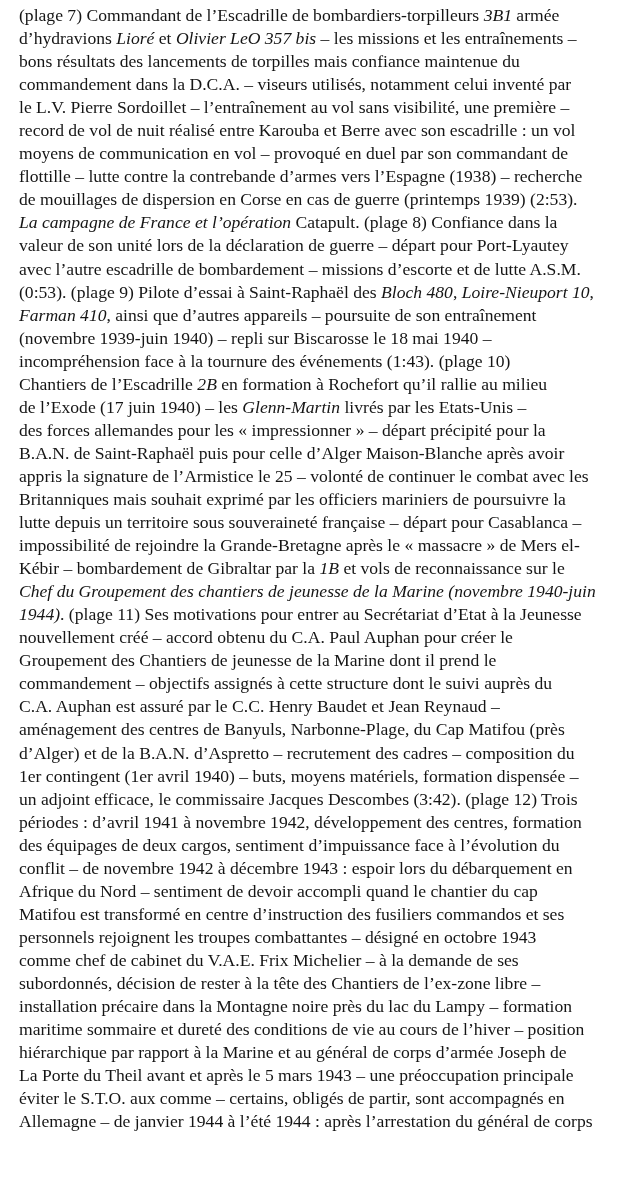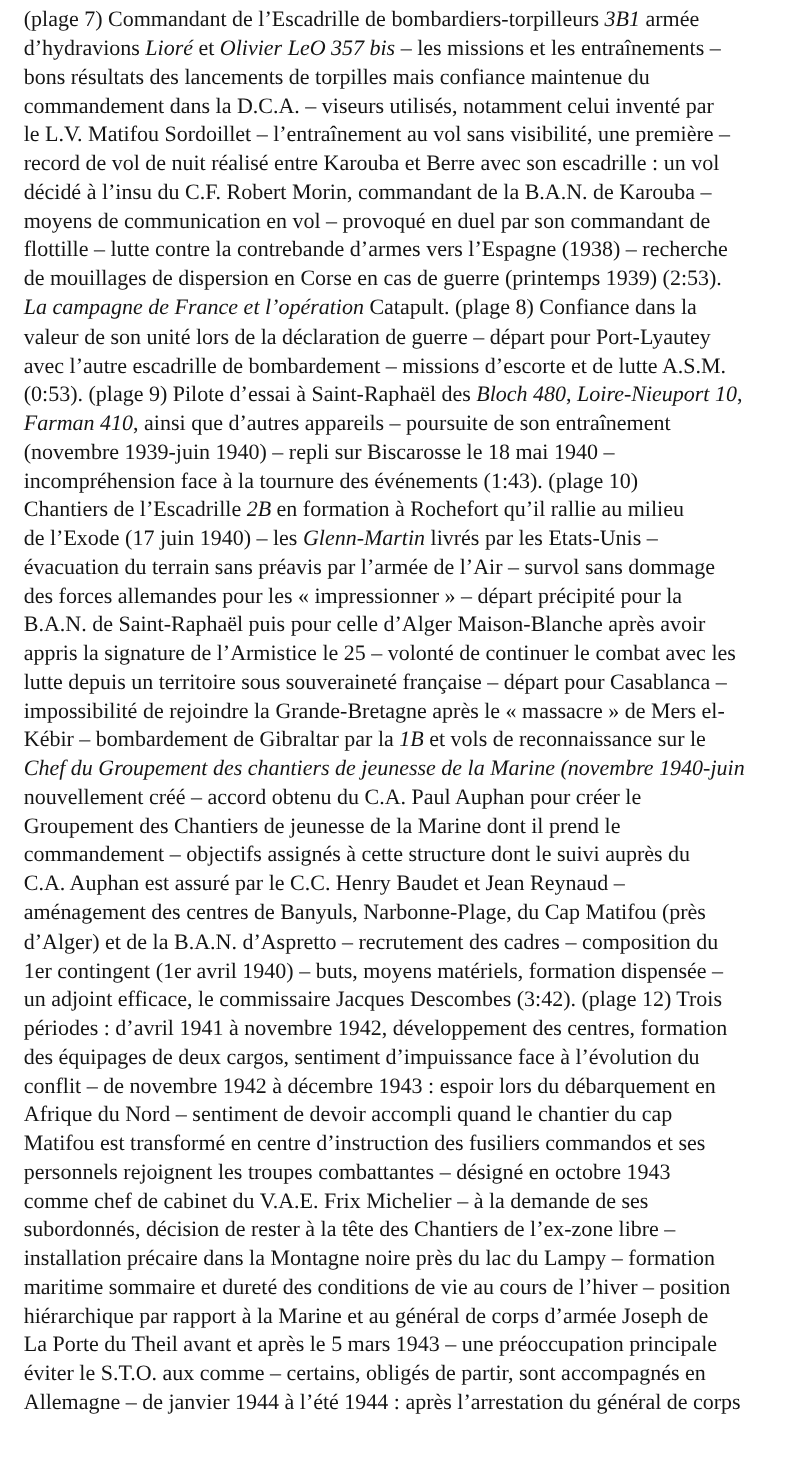--- a/index.html
+++ b/index.html
@@ -23,43 +23,43 @@
 </style>
 </head>
 <body>
 
 <div id="page">
   <div id="text-block">
       <div class="line"><span>(plage 7) Commandant de l’Escadrille de bombardiers-torpilleurs </span><span class="it">3B1</span><span> armée</span></div>
       <div class="line"><span>d’hydravions </span><span class="it">Lioré</span><span> et </span><span class="it">Olivier LeO 357 bis</span><span> – les missions et les entraînements –</span></div>
       <div class="line"><span>bons résultats des lancements de torpilles mais confiance maintenue du</span></div>
       <div class="line"><span>commandement dans la D.C.A. – viseurs utilisés, notamment celui inventé par</span></div>
-      <div class="line"><span>le L.V. Matifou Sordoillet – l’entraînement au vol sans visibilité, une première –</span></div>
+      <div class="line"><span>le L.V. Pierre Sordoillet – l’entraînement au vol sans visibilité, une première –</span></div>
       <div class="line"><span>record de vol de nuit réalisé entre Karouba et Berre avec son escadrille : un vol</span></div>
-      <div class="line"><span>décidé à l’insu du C.F. Robert Morin, commandant de la B.A.N. de Karouba –</span></div>
       <div class="line"><span>moyens de communication en vol – provoqué en duel par son commandant de</span></div>
       <div class="line"><span>flottille – lutte contre la contrebande d’armes vers l’Espagne (1938) – recherche</span></div>
       <div class="line"><span>de mouillages de dispersion en Corse en cas de guerre (printemps 1939) (2:53).</span></div>
       <div class="line"><span class="it">La campagne de France et l’opération</span><span> Catapult. (plage 8) Confiance dans la</span></div>
       <div class="line"><span>valeur de son unité lors de la déclaration de guerre – départ pour Port-Lyautey</span></div>
       <div class="line"><span>avec l’autre escadrille de bombardement – missions d’escorte et de lutte A.S.M.</span></div>
       <div class="line"><span>(0:53). (plage 9) Pilote d’essai à Saint-Raphaël des </span><span class="it">Bloch 480</span><span>, </span><span class="it">Loire-Nieuport 10</span><span>,</span></div>
       <div class="line"><span class="it">Farman 410</span><span>, ainsi que d’autres appareils – poursuite de son entraînement</span></div>
       <div class="line"><span>(novembre 1939-juin 1940) – repli sur Biscarosse le 18 mai 1940 –</span></div>
       <div class="line"><span>incompréhension face à la tournure des événements (1:43). (plage 10)</span></div>
       <div class="line"><span>Chantiers de l’Escadrille </span><span class="it">2B</span><span> en formation à Rochefort qu’il rallie au milieu</span></div>
       <div class="line"><span>de l’Exode (17 juin 1940) – les </span><span class="it">Glenn-Martin</span><span> livrés par les Etats-Unis –</span></div>
-      <div class="line"><span>évacuation du terrain sans préavis par l’armée de l’Air – survol sans dommage</span></div>
       <div class="line"><span>des forces allemandes pour les « impressionner » – départ précipité pour la</span></div>
       <div class="line"><span>B.A.N. de Saint-Raphaël puis pour celle d’Alger Maison-Blanche après avoir</span></div>
       <div class="line"><span>appris la signature de l’Armistice le 25 – volonté de continuer le combat avec les</span></div>
+      <div class="line"><span>Britanniques mais souhait exprimé par les officiers mariniers de poursuivre la</span></div>
       <div class="line"><span>lutte depuis un territoire sous souveraineté française – départ pour Casablanca –</span></div>
       <div class="line"><span>impossibilité de rejoindre la Grande-Bretagne après le « massacre » de Mers el-</span></div>
       <div class="line"><span>Kébir – bombardement de Gibraltar par la </span><span class="it">1B</span><span> et vols de reconnaissance sur le</span></div>
       <div class="line"><span class="it">Chef du Groupement des chantiers de jeunesse de la Marine (novembre 1940-juin</span></div>
+      <div class="line"><span class="it">1944)</span><span>. (plage 11) Ses motivations pour entrer au Secrétariat d’Etat à la Jeunesse</span></div>
       <div class="line"><span>nouvellement créé – accord obtenu du C.A. Paul Auphan pour créer le</span></div>
       <div class="line"><span>Groupement des Chantiers de jeunesse de la Marine dont il prend le</span></div>
       <div class="line"><span>commandement – objectifs assignés à cette structure dont le suivi auprès du</span></div>
       <div class="line"><span>C.A. Auphan est assuré par le C.C. Henry Baudet et Jean Reynaud –</span></div>
       <div class="line"><span>aménagement des centres de Banyuls, Narbonne-Plage, du Cap Matifou (près</span></div>
       <div class="line"><span>d’Alger) et de la B.A.N. d’Aspretto – recrutement des cadres – composition du</span></div>
       <div class="line"><span>1er contingent (1er avril 1940) – buts, moyens matériels, formation dispensée –</span></div>
       <div class="line"><span>un adjoint efficace, le commissaire Jacques Descombes (3:42). (plage 12) Trois</span></div>
       <div class="line"><span>périodes : d’avril 1941 à novembre 1942, développement des centres, formation</span></div>
       <div class="line"><span>des équipages de deux cargos, sentiment d’impuissance face à l’évolution du</span></div>

